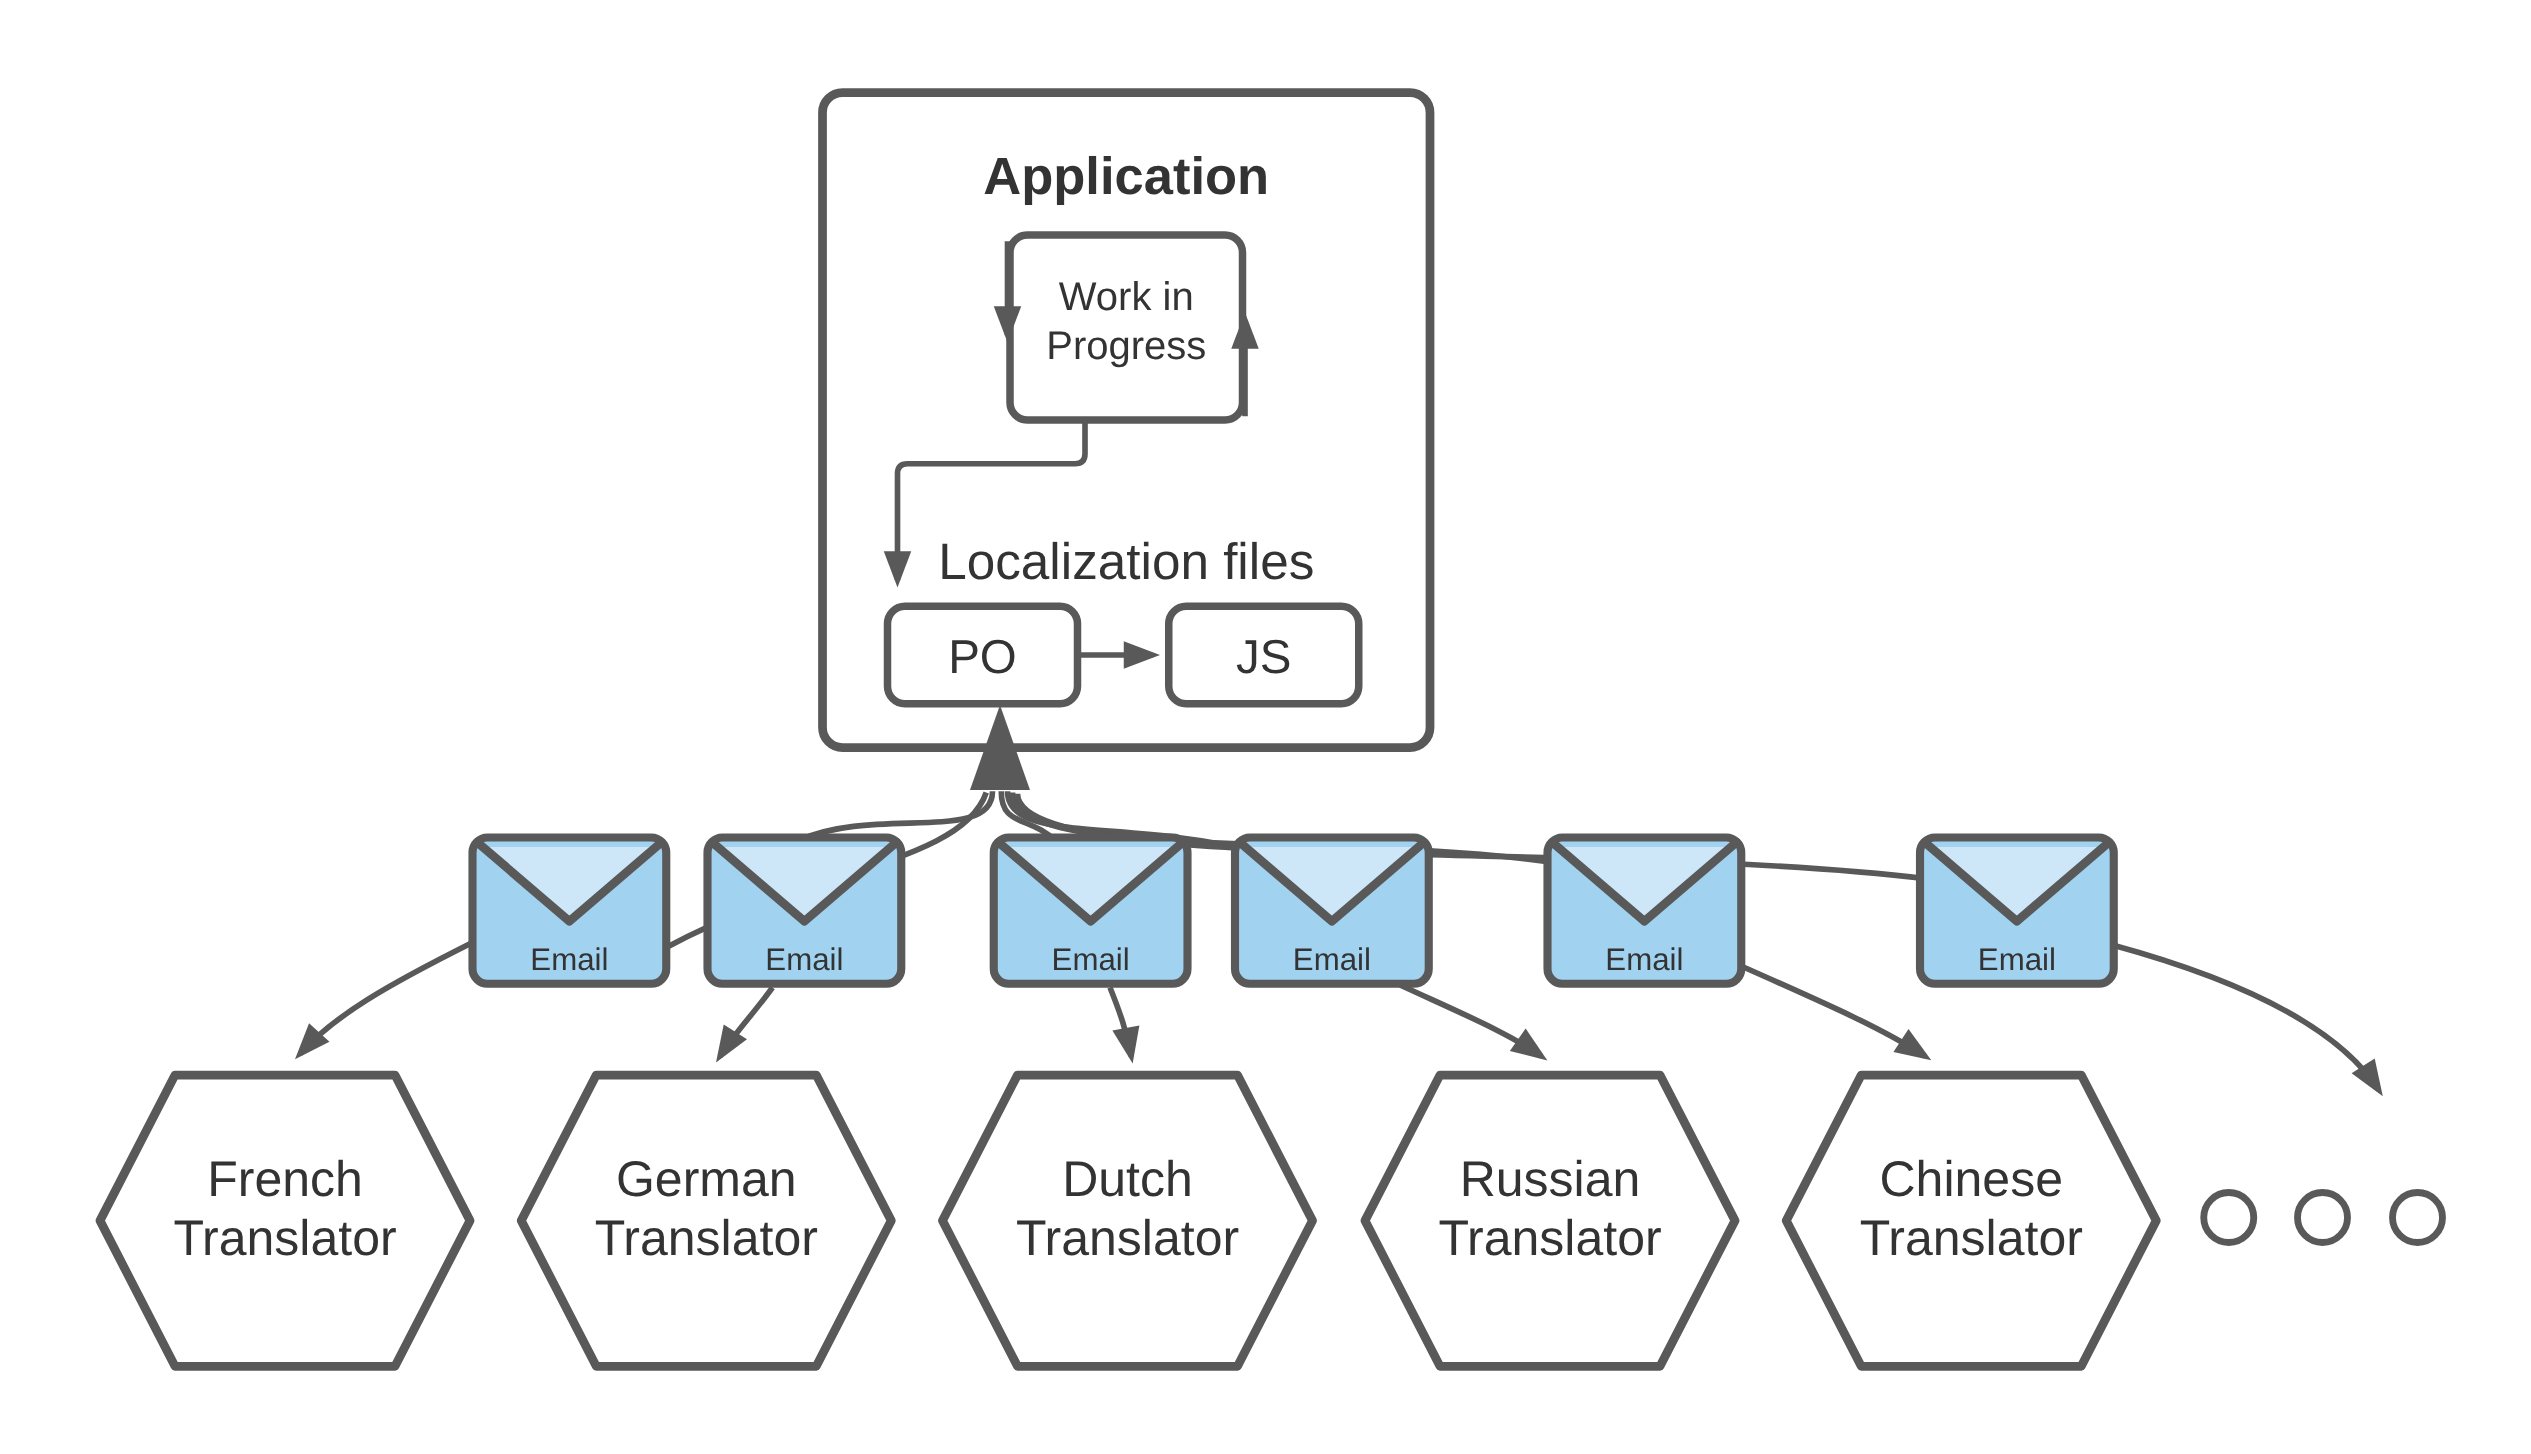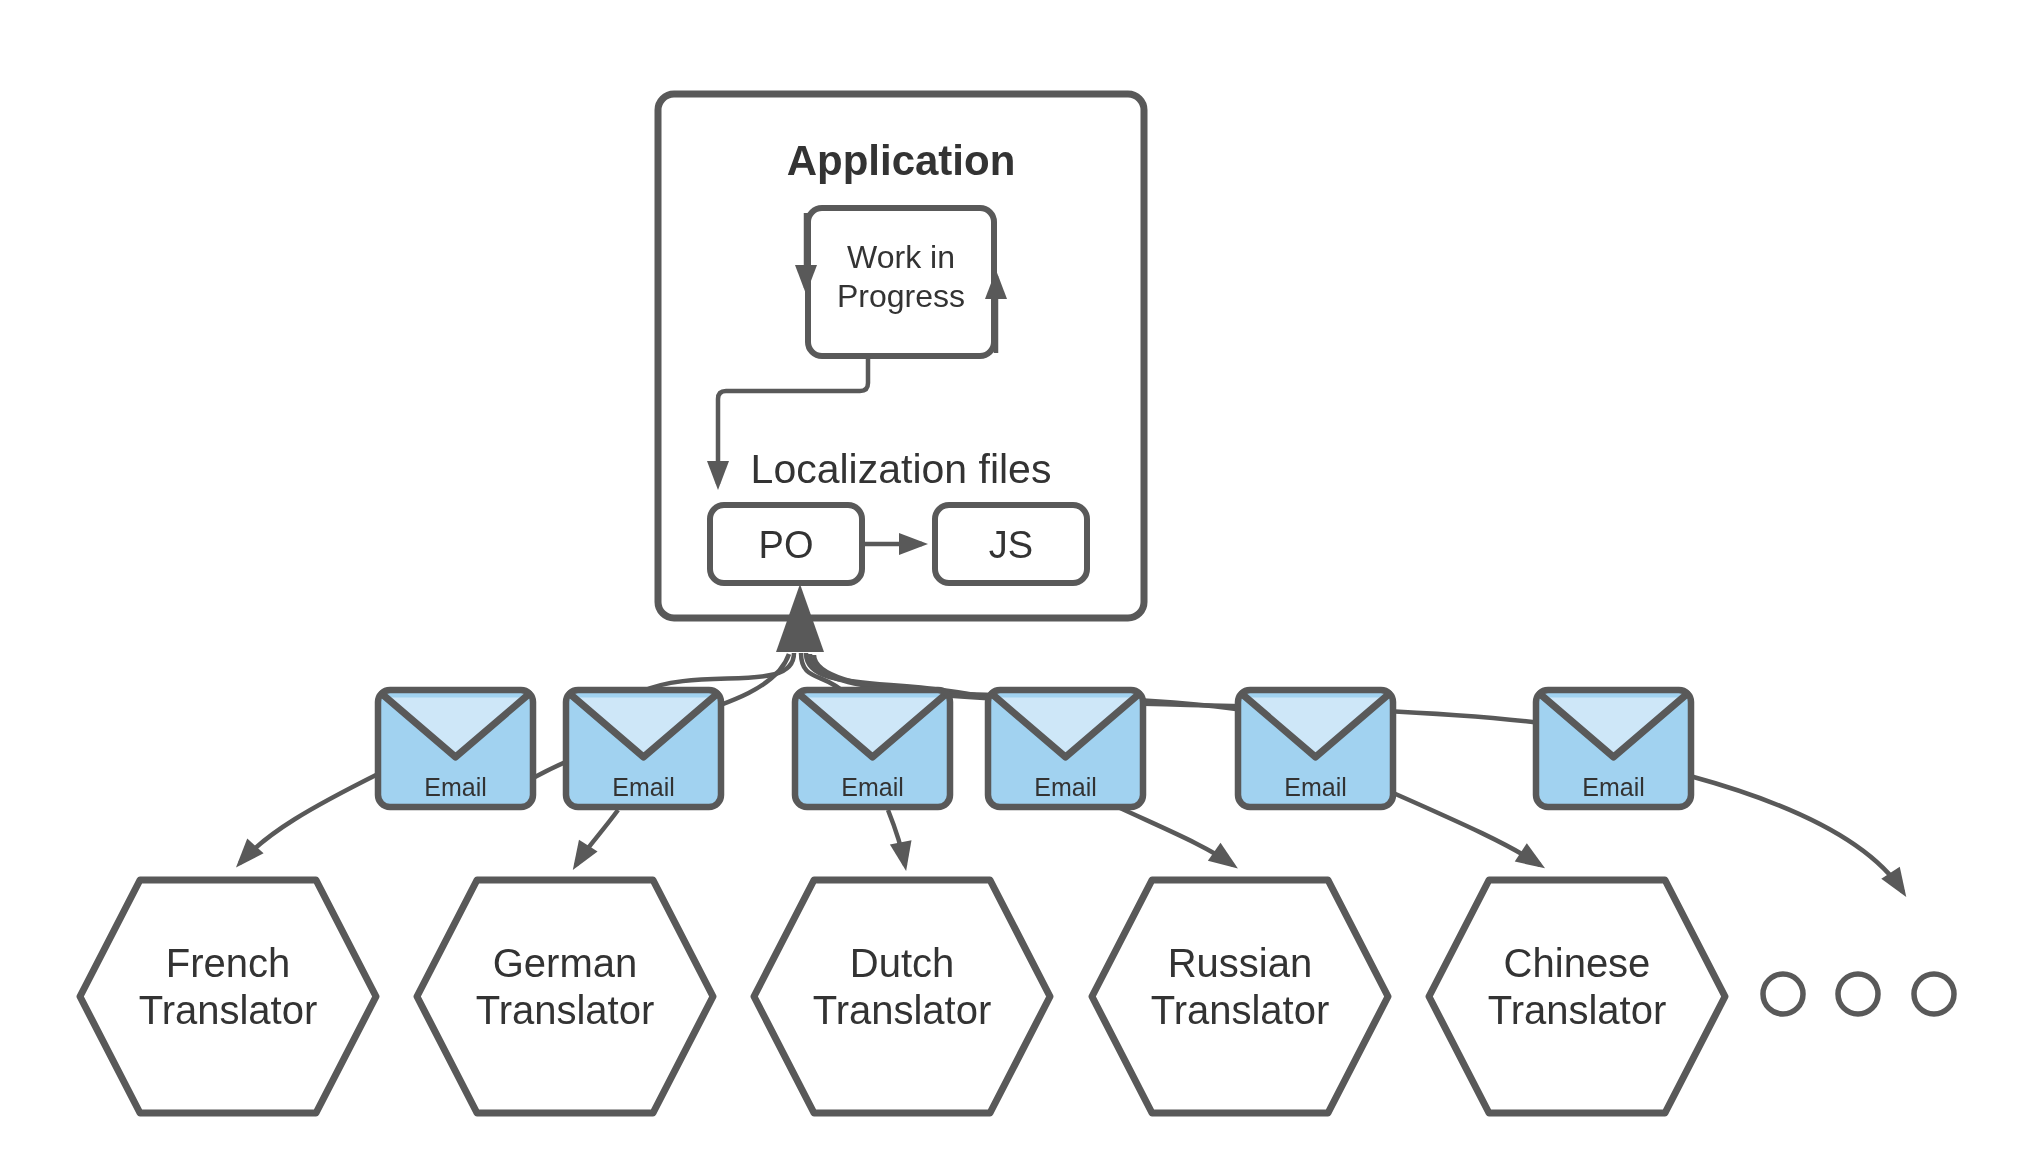--- a/index.html
+++ b/index.html
@@ -4,21 +4,21 @@
 <style>
   :root{
     --stroke:#595959;
     --text:#333333;
     --envelope-body:#A1D2F0;
     --envelope-flap:#CEE7F8;
     --shape-fill:#FFFFFF;
     --background:#FFFFFF;
   }
   html,body{margin:0;padding:0;background:var(--background);}
-  .canvas-wrap{width:2025px;height:1099px;background:var(--background);margin-top:20px;}
+  .canvas-wrap{width:2025px;height:1099px;background:var(--background);}
   svg{display:block;font-family:"Liberation Sans",sans-serif;}
   .edge{stroke:var(--stroke);stroke-width:4.5;fill:none;}
   .shape{fill:var(--shape-fill);stroke:var(--stroke);}
   .box{stroke-width:7;}
   .innerbox{stroke-width:6;}
   .hex{stroke-width:7;stroke-linejoin:round;fill:var(--shape-fill);stroke:var(--stroke);}
   .env-body{fill:var(--envelope-body);}
   .env-flap{fill:var(--envelope-flap);}
   .env-v{stroke:var(--stroke);stroke-width:7;fill:none;stroke-linecap:round;stroke-linejoin:round;}
   .env-border{fill:none;stroke:var(--stroke);stroke-width:6.5;}

